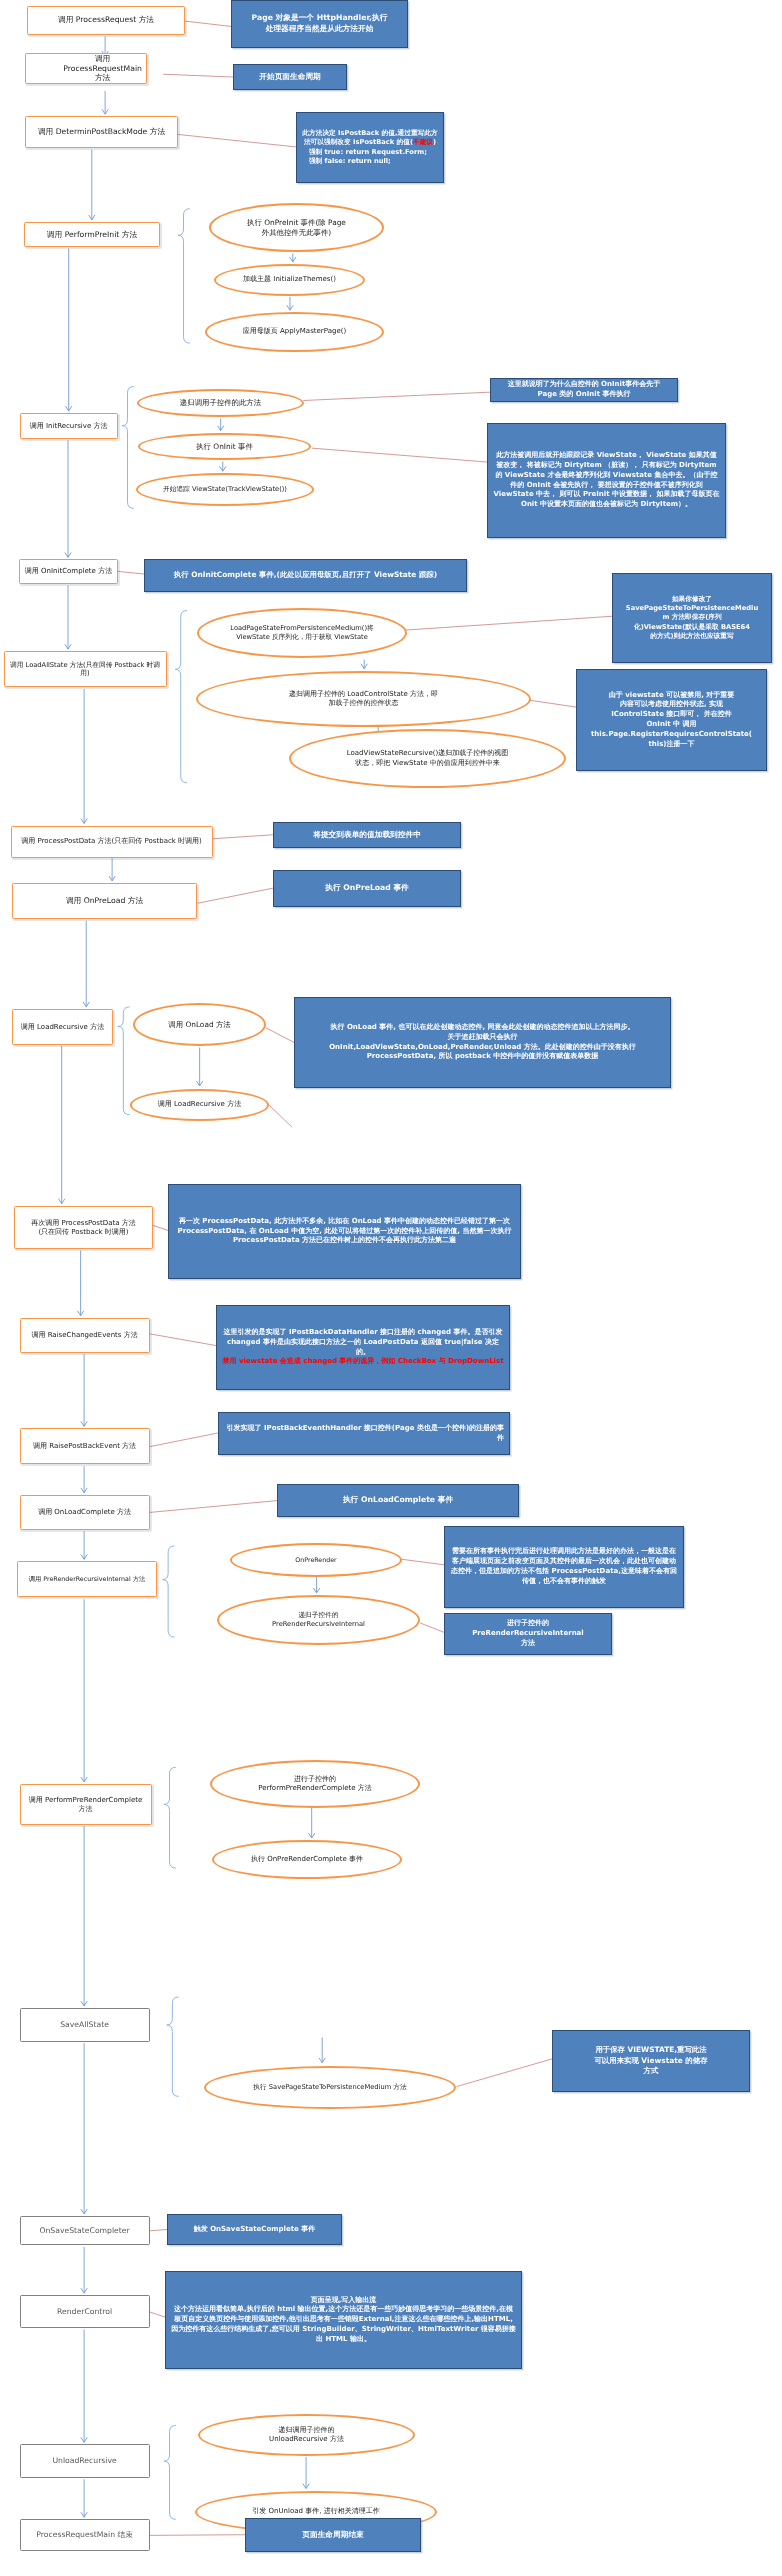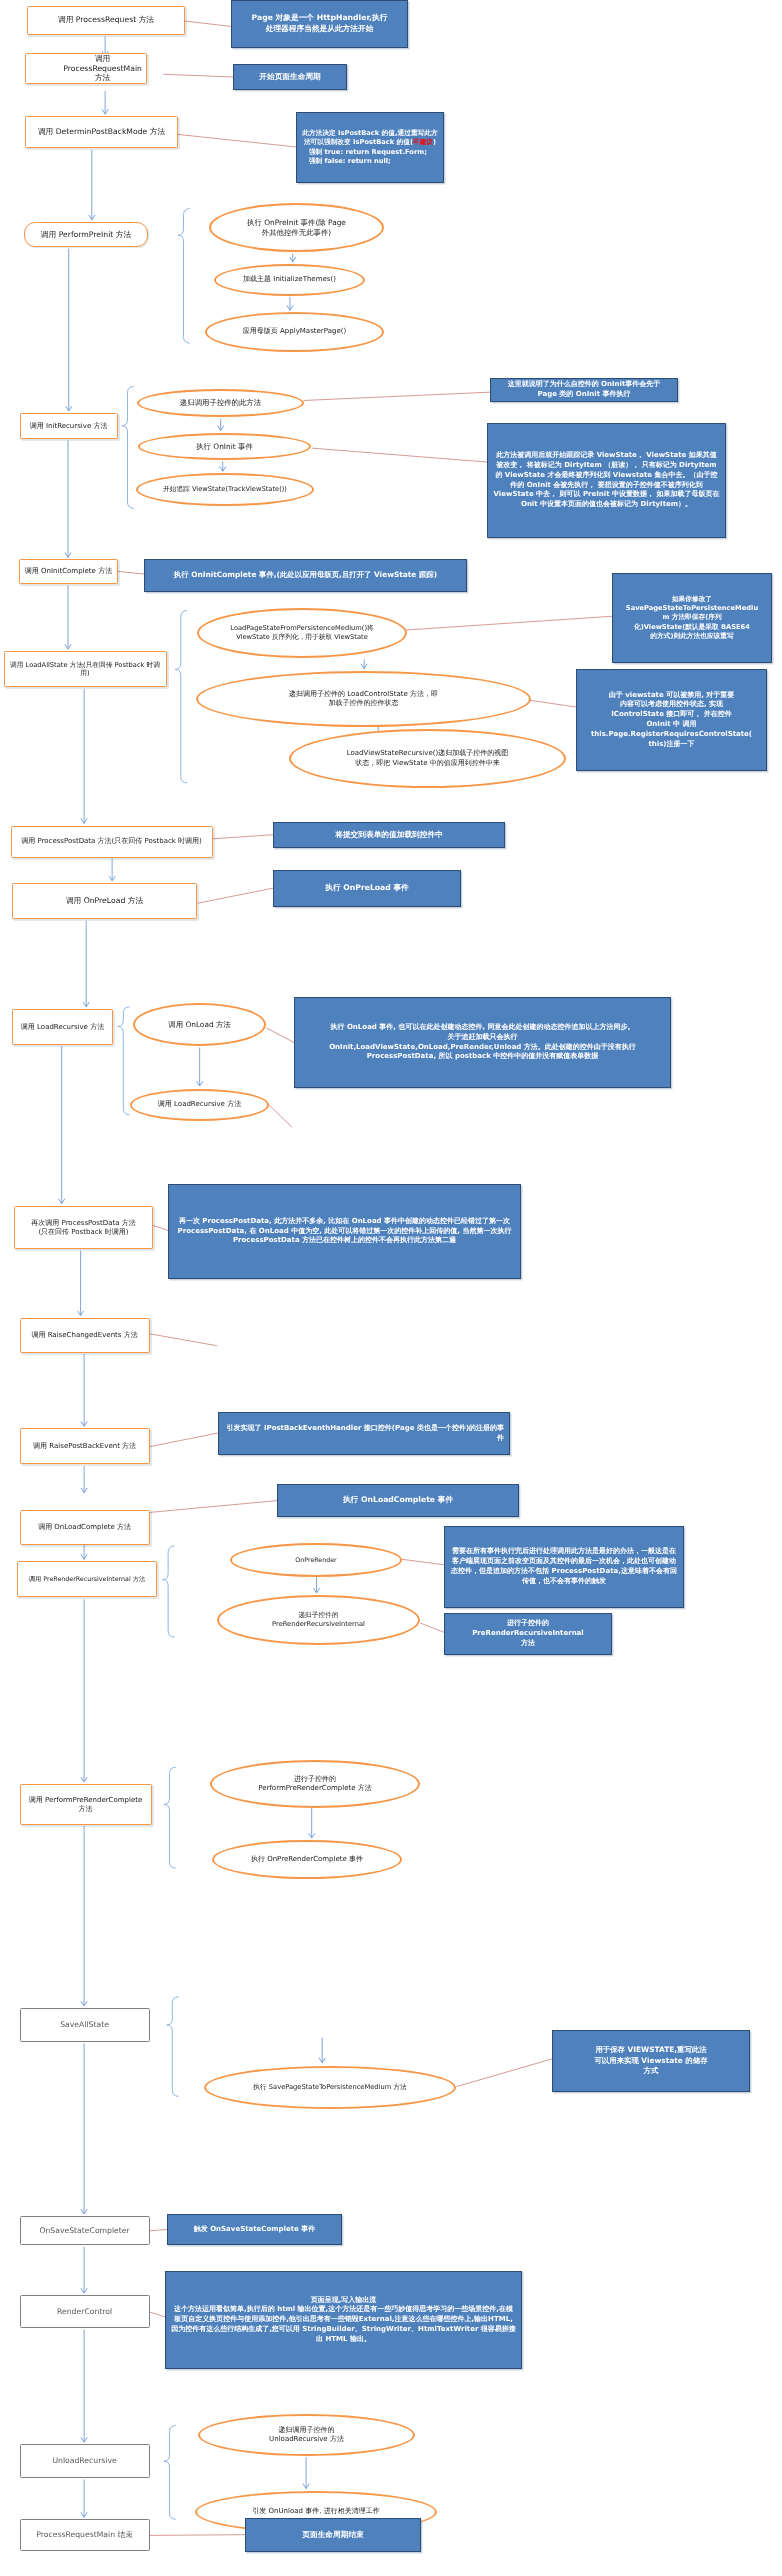--- a/index.html
+++ b/index.html
@@ -99,32 +99,32 @@
       <path d="M249,2208 Q240,2208 240,2217 L240,2247 Q240,2256 232,2256 Q240,2256 240,2265 L240,2329 Q240,2338 249,2338"></path>
       <path d="M251,2524 Q242,2524 242,2533 L242,2568 Q242,2577 234,2577 Q242,2577 242,2586 L242,2659 Q242,2668 251,2668"></path>
       <path d="M255,2852 Q246,2852 246,2861 L246,2883 Q246,2892 238,2892 Q246,2892 246,2901 L246,2985 Q246,2994 255,2994"></path>
       <path d="M251,3464 Q242,3464 242,3473 L242,3506 Q242,3515 234,3515 Q242,3515 242,3524 L242,3589 Q242,3598 251,3598"></path>
     </g>
   </svg>
 
   <div class="box" style="left:27px;top:5.6px;width:158px;height:29px;">调用 ProcessRequest 方法</div>
   <div class="box" style="left:25px;top:53px;width:122px;height:31px;padding-left:36px;">调用 ProcessRequestMain 方法</div>
   <div class="box" style="left:25px;top:116px;width:153px;height:32px;">调用 DeterminPostBackMode 方法</div>
-  <div class="box" style="left:24px;top:222px;width:124px;height:25px;border-radius:11px;">调用 PerformPreInit 方法</div>
+  <div class="box" style="left:24px;top:222px;width:136px;height:25px;">调用 PerformPreInit 方法</div>
   <div class="box" style="left:19.6px;top:413px;width:98px;height:26px;font-size:7px;">调用 InitRecursive 方法</div>
   <div class="box" style="left:19px;top:559px;width:99px;height:24.5px;font-size:7px;">调用 OnInitComplete 方法</div>
   <div class="box" style="left:3.5px;top:651px;width:163px;height:36px;font-size:6.7px;">调用 LoadAllState 方法(只在回传 Postback 时调用)</div>
   <div class="box" style="left:10.5px;top:826px;width:202px;height:31.5px;font-size:7px;">调用 ProcessPostData 方法(只在回传 Postback 时调用)</div>
   <div class="box" style="left:12px;top:883px;width:185px;height:36px;">调用 OnPreLoad 方法</div>
   <div class="box" style="left:12px;top:1009px;width:101px;height:36px;font-size:7px;">调用 LoadRecursive 方法</div>
   <div class="box" style="left:14px;top:1206px;width:139px;height:43px;font-size:7px;">再次调用 ProcessPostData 方法
 (只在回传 Postback 时调用)</div>
   <div class="box" style="left:19.6px;top:1318px;width:130px;height:35px;font-size:7px;">调用 RaiseChangedEvents 方法</div>
   <div class="box" style="left:19.6px;top:1428px;width:130px;height:36px;font-size:7px;">调用 RaisePostBackEvent 方法</div>
-  <div class="box" style="left:19.6px;top:1495px;width:130px;height:35px;font-size:7px;margin-top:15px;">调用 OnLoadComplete 方法</div>
+  <div class="box" style="left:19.6px;top:1495px;width:130px;height:35px;font-size:7px;">调用 OnLoadComplete 方法</div>
   <div class="box" style="left:17px;top:1561px;width:140px;height:36px;font-size:6.3px;">调用 PreRenderRecursiveInternal 方法</div>
   <div class="box" style="left:19.6px;top:1784px;width:132px;height:41px;font-size:7px;">调用 PerformPreRenderComplete
 方法</div>
   <div class="box grey" style="left:19.6px;top:2008px;width:130px;height:34px;">SaveAllState</div>
   <div class="box grey" style="left:19.6px;top:2216px;width:130px;height:29px;">OnSaveStateCompleter</div>
   <div class="box grey" style="left:19.6px;top:2295px;width:130px;height:33px;">RenderControl</div>
   <div class="box grey" style="left:19.6px;top:2444px;width:130px;height:34px;">UnloadRecursive</div>
   <div class="box grey" style="left:19.6px;top:2519px;width:130px;height:32px;">ProcessRequestMain 结束</div>
 
   <div class="ell" style="left:209px;top:203px;width:175px;height:49px;">执行 OnPreInit 事件(除 Page
@@ -170,26 +170,30 @@
 SavePageStateToPersistenceMediu
 m 方法即保存(序列
 化)ViewState(默认是采取 BASE64
 的方式)则此方法也应该重写</div>
   <div class="note" style="left:576px;top:669px;width:191px;height:102px;font-size:7px;">由于 viewstate 可以被禁用, 对于重要
 内容可以考虑使用控件状态, 实现
 IControlState 接口即可， 并在控件
 OnInit 中 调用
 this.Page.RegisterRequiresControlState(
 this)注册一下</div>
-  <div class="note" style="left:273px;top:822px;width:232px;height:26px;">将提交到表单的值加载到控件中</div>
+  <div class="note" style="left:273px;top:822px;width:188px;height:26px;">将提交到表单的值加载到控件中</div>
   <div class="note" style="left:273px;top:870px;width:188px;height:37px;">执行 OnPreLoad 事件</div>
   <div class="note" style="left:294px;top:997px;width:377px;height:91px;font-size:7px;">执行 OnLoad 事件, 也可以在此处创建动态控件, 同意会此处创建的动态控件追加以上方法同步。
 关于追赶加载只会执行
 OnInit,LoadViewState,OnLoad,PreRender,Unload 方法。此处创建的控件由于没有执行 ProcessPostData, 所以 postback 中控件中的值并没有赋值表单数据</div>
   <div class="note" style="left:168px;top:1184px;width:353px;height:95px;font-size:7px;">再一次 ProcessPostData, 此方法并不多余, 比如在 OnLoad 事件中创建的动态控件已经错过了第一次 ProcessPostData, 在 OnLoad 中值为空, 此处可以将错过第一次的控件补上回传的值, 当然第一次执行 ProcessPostData 方法已在控件树上的控件不会再执行此方法第二遍</div>
+  <div class="note" style="left:216px;top:1305px;width:294px;height:85px;font-size:7px;">
+    <span>这里引发的是实现了 IPostBackDataHandler 接口注册的 changed 事件。是否引发 changed 事件是由实现此接口方法之一的 LoadPostData 返回值 true|false 决定的。</span>
+    <span class="red">禁用 viewstate 会造成 changed 事件的诡异，例如 CheckBox 与 DropDownList</span>
+  </div>
   <div class="note" style="left:218px;top:1412px;width:292px;height:43px;font-size:7px;text-align:right;">引发实现了 IPostBackEventhHandler 接口控件(Page 类也是一个控件)的注册的事件</div>
   <div class="note" style="left:277px;top:1484px;width:242px;height:33px;">执行 OnLoadComplete 事件</div>
   <div class="note" style="left:444px;top:1526px;width:240px;height:82px;font-size:7px;">需要在所有事件执行完后进行处理调用此方法是最好的办法，一般这是在客户端展现页面之前改变页面及其控件的最后一次机会，此处也可创建动态控件，但是追加的方法不包括 ProcessPostData,这意味着不会有回传值，也不会有事件的触发</div>
   <div class="note" style="left:444px;top:1613px;width:168px;height:42px;font-size:7px;">进行子控件的
 PreRenderRecursiveInternal
 方法</div>
   <div class="note" style="left:552px;top:2030px;width:198px;height:62px;font-size:7.4px;">用于保存 VIEWSTATE,重写此法
 可以用来实现 Viewstate 的储存
 方式</div>
   <div class="note" style="left:167px;top:2214px;width:175px;height:31px;font-size:7px;">触发 OnSaveStateComplete 事件</div>

